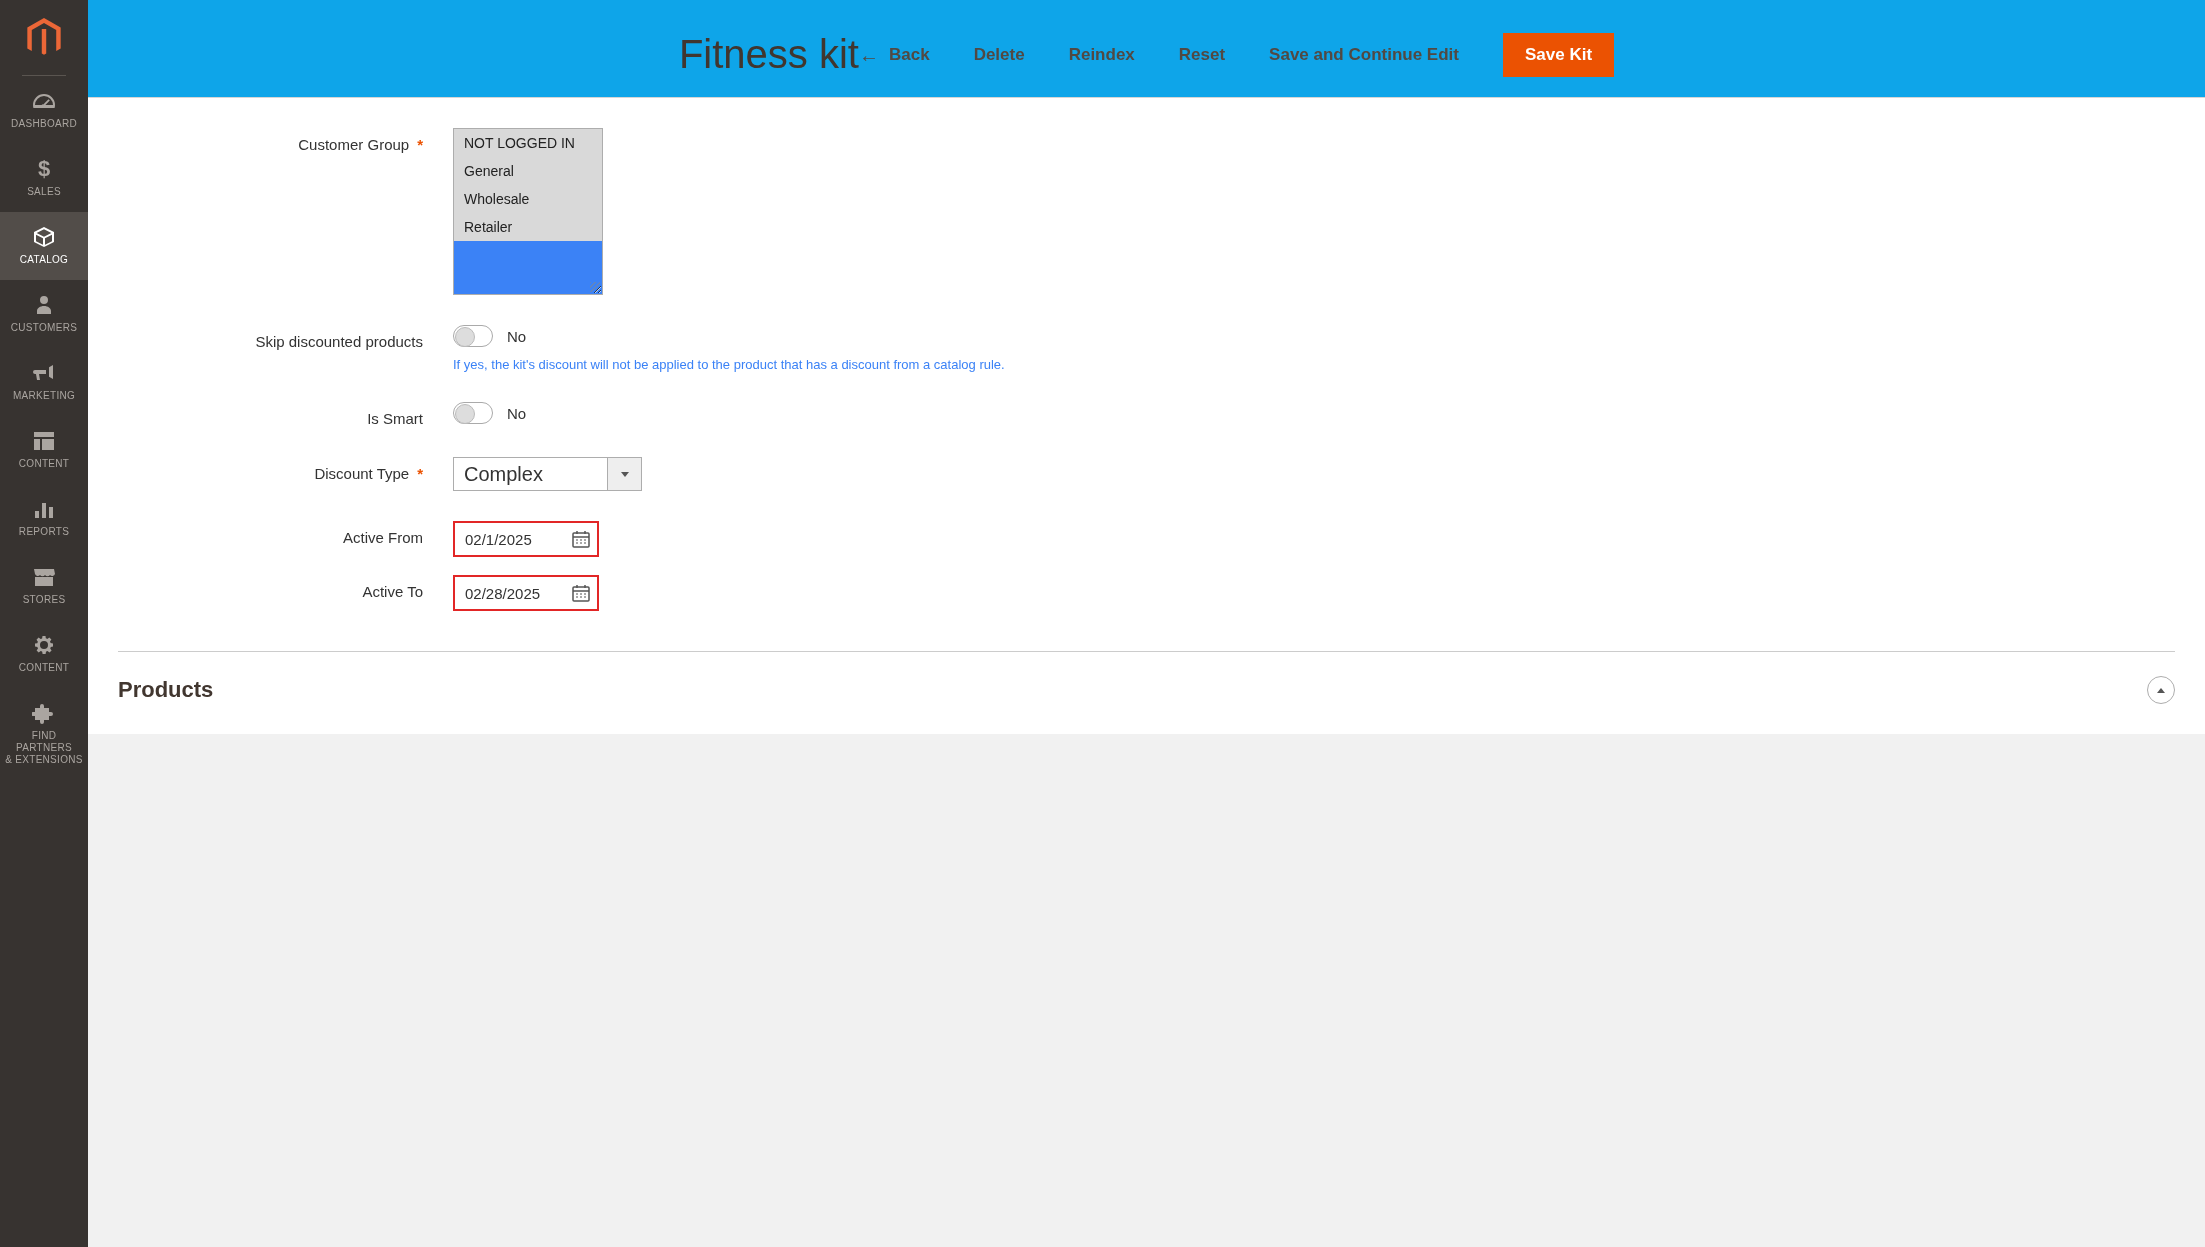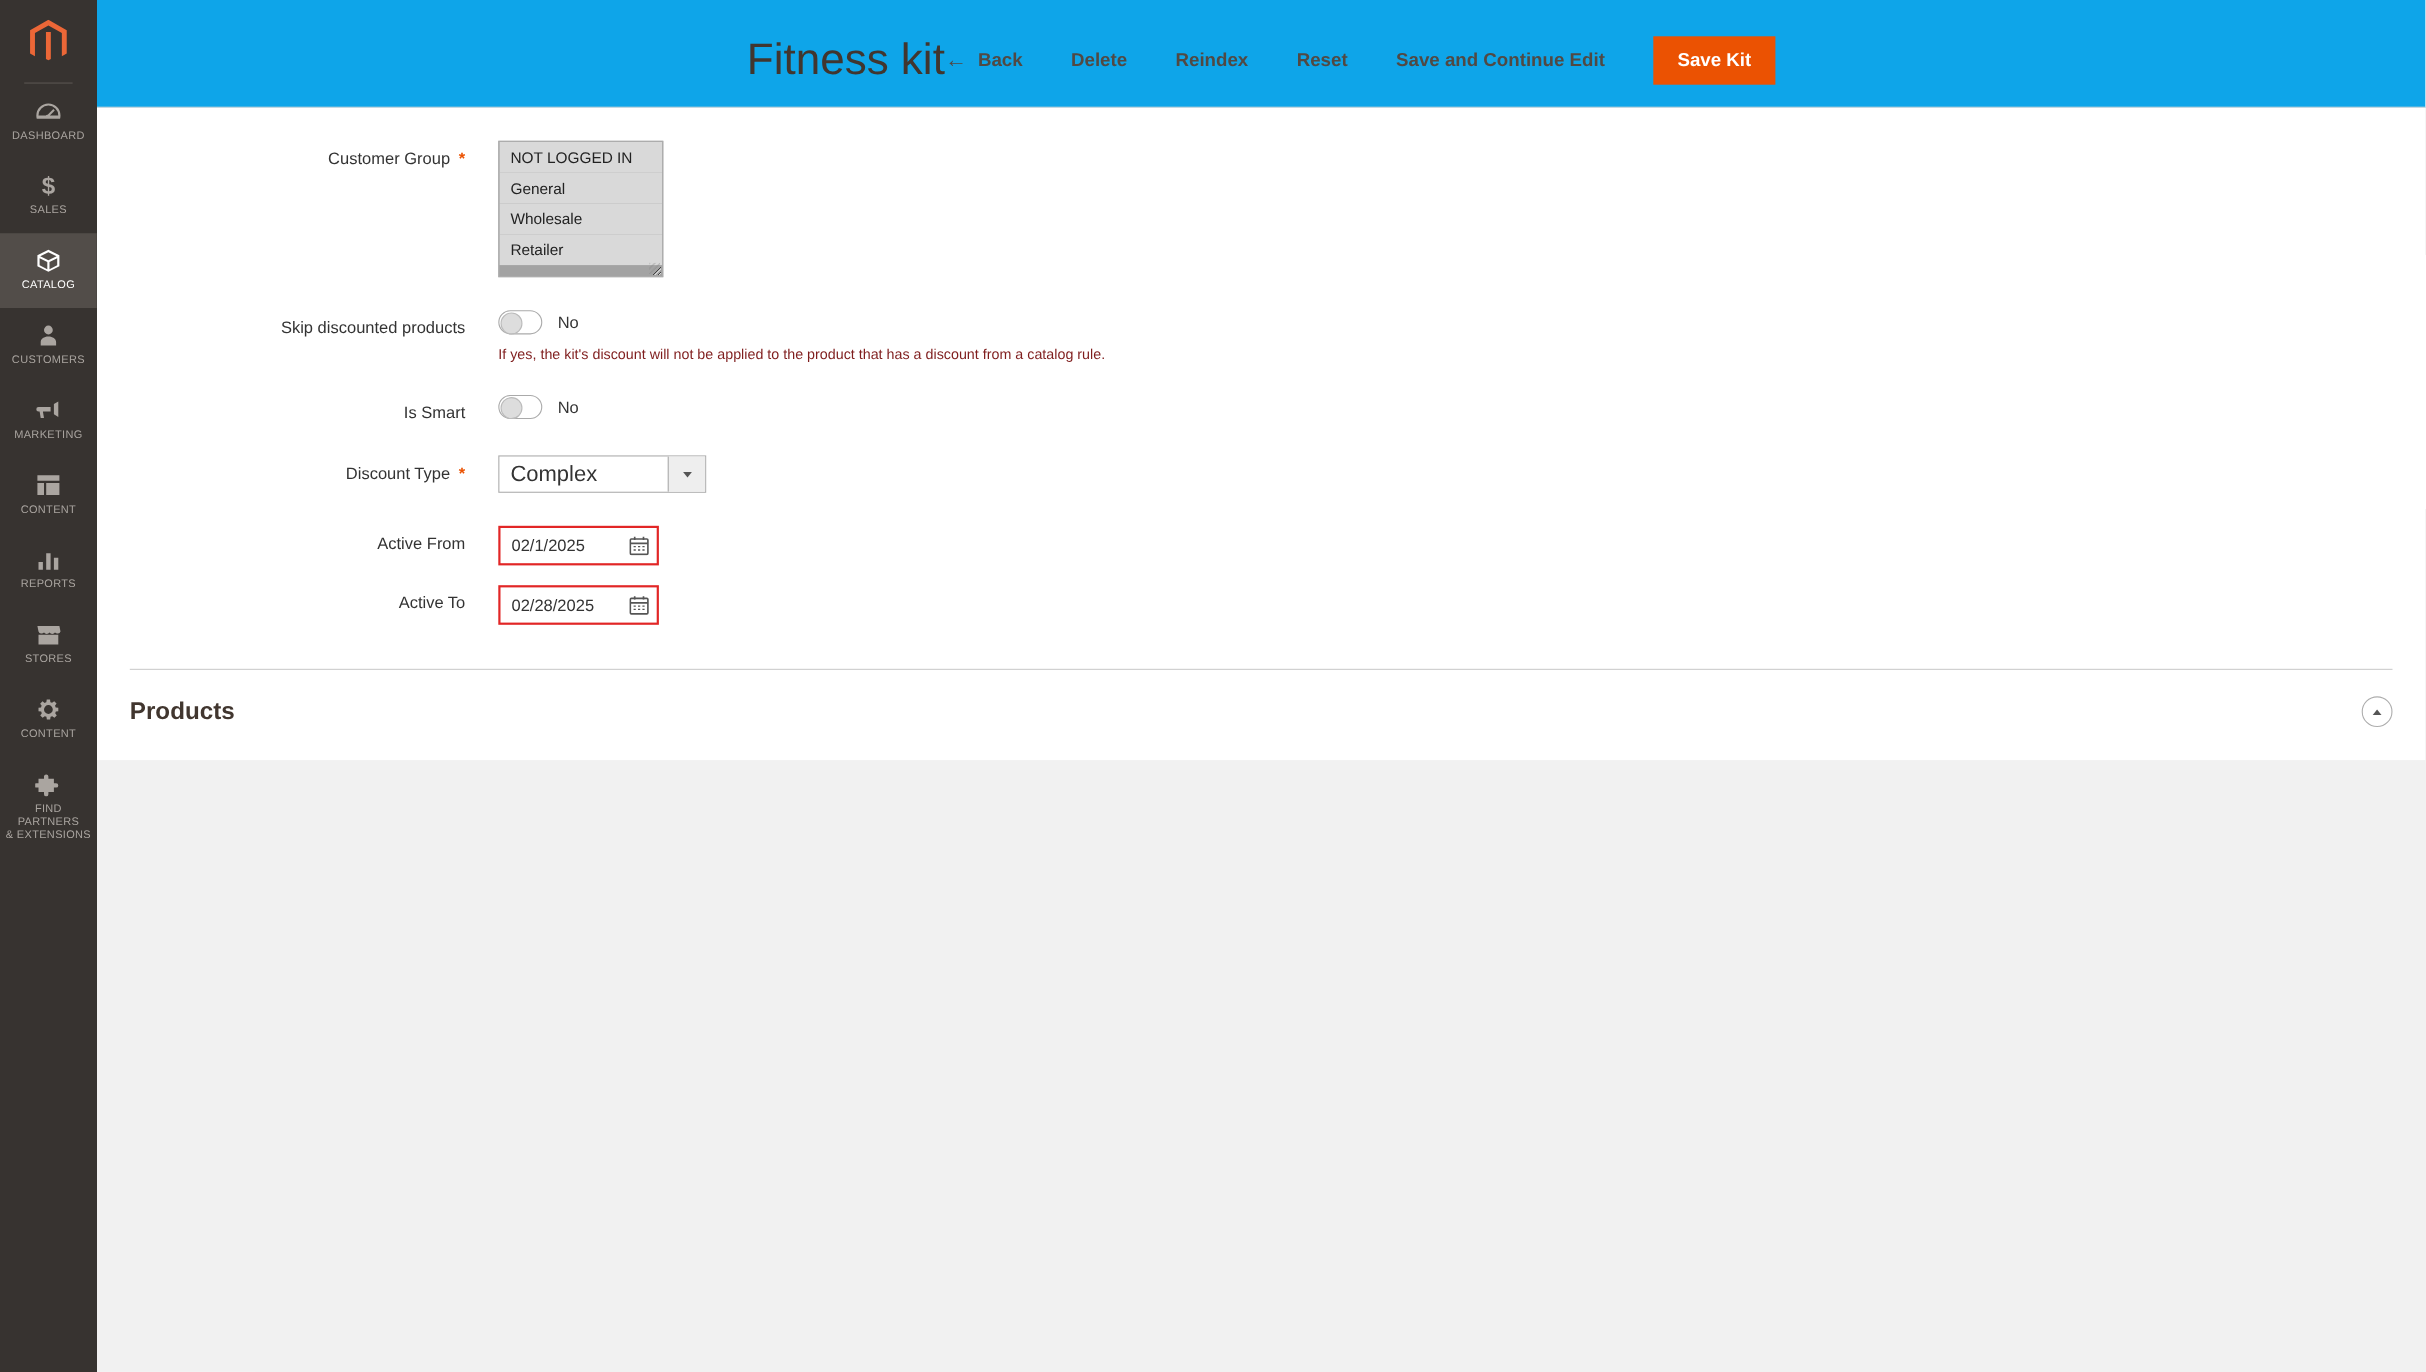--- a/index.html
+++ b/index.html
@@ -142,30 +142,30 @@
     content: "*";
     color: #eb5202;
     margin-left: 8px;
     font-weight: 700;
   }
   .field-control {
     flex: 1;
   }
   .field-note {
     font-size: 13px;
-    color: #7f1d1d;
+    color: #3b82f6;
     margin-top: 10px;
   }
 
   
   .multiselect {
     width: 150px;
-    height: 124px;
+    height: 167px;
     border: 1px solid #adadad;
-    background: #a3a3a3;
+    background: #3b82f6;
     overflow: hidden;
     resize: both;
     position: relative;
   }
   .multiselect .opt {
     padding: 6px 10px;
     font-size: 14px;
     background: #d9d9d9;
     color: #222;
     cursor: pointer;

